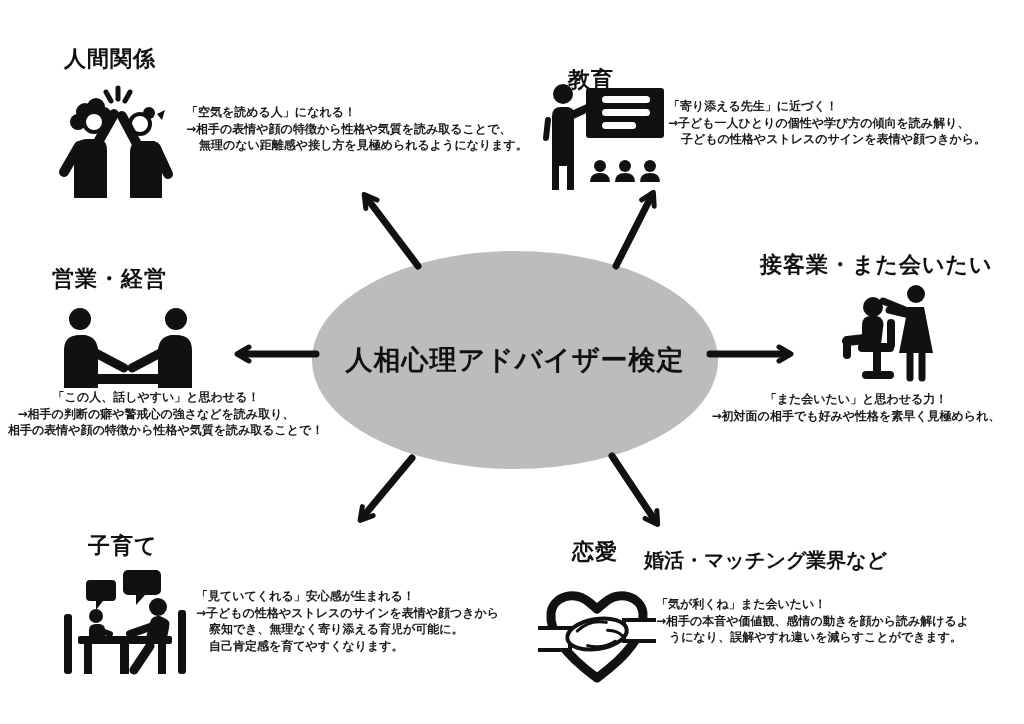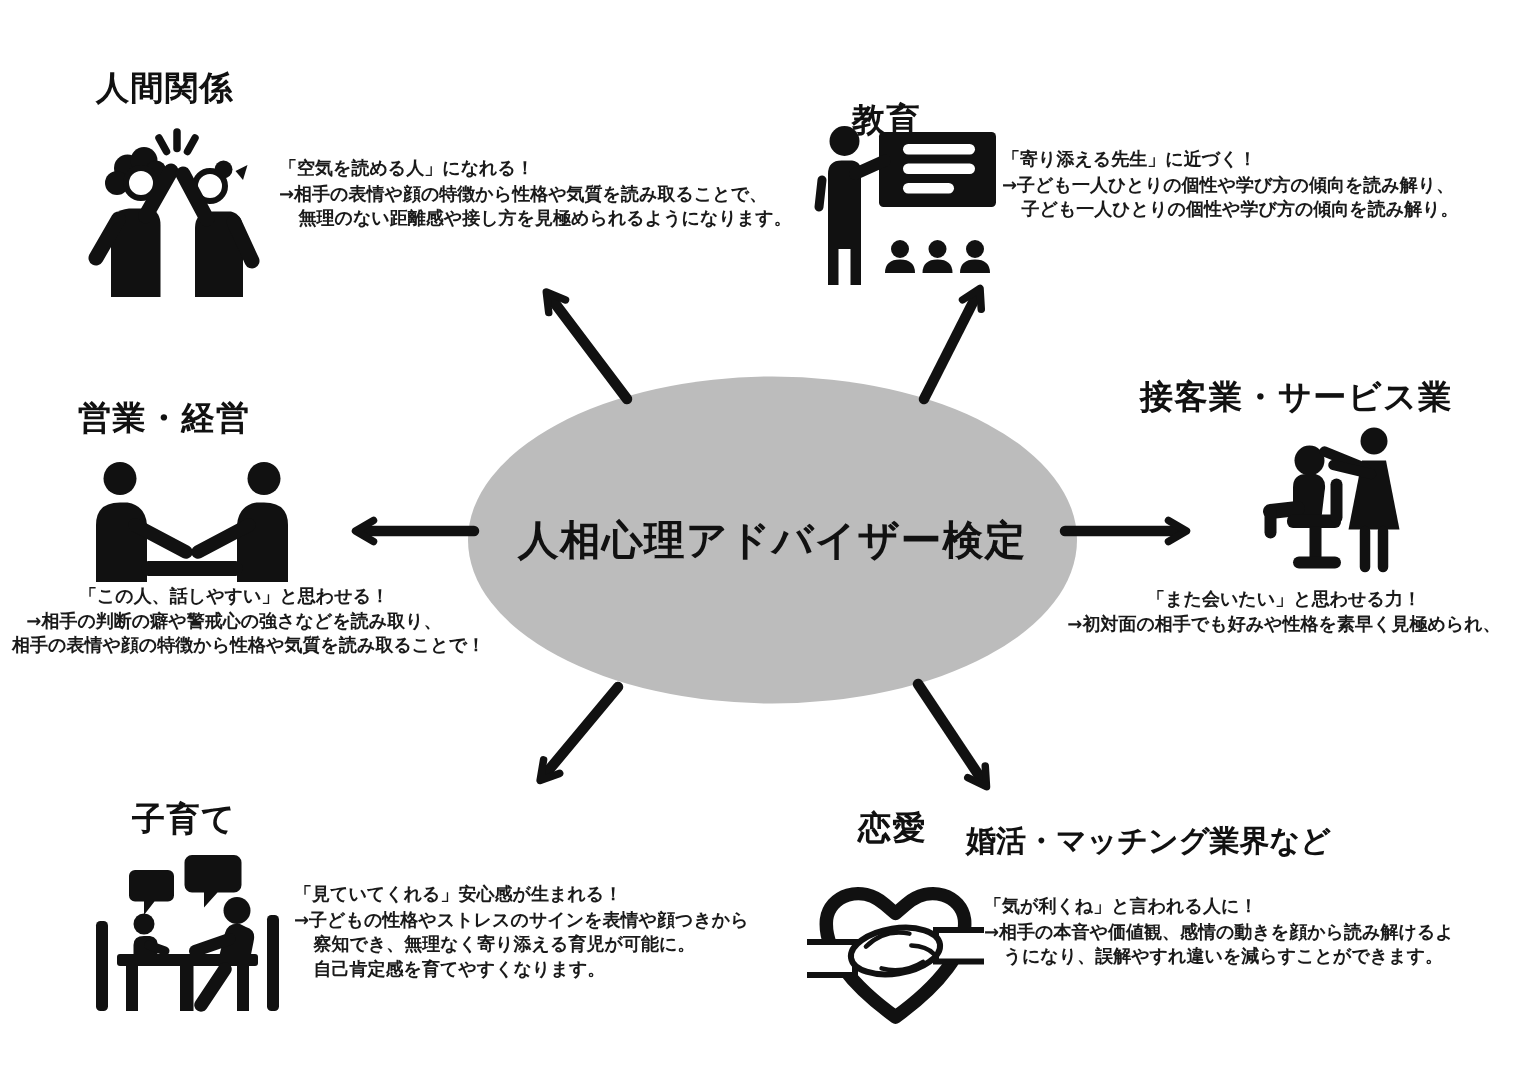--- a/index.html
+++ b/index.html
@@ -121,42 +121,42 @@
       <circle cx="83" cy="84" r="6"></circle>
         <path d="M73,100 Q73,91 83,91 Q93,91 93,100 Z"></path>
       <circle cx="108" cy="84" r="6"></circle>
         <path d="M98,100 Q98,91 108,91 Q118,91 118,100 Z"></path>
     </g>
   </svg>
 
   <div class="abs desc" style="left:668px;top:98px;">
     <div>「寄り添える先生」に近づく！</div>
     <div>→子ども一人ひとりの個性や学び方の傾向を読み解り、</div>
-    <div class="indent">子ども一人ひとりの個性や学び方の傾向を読み解り。</div>
+    <div class="indent">子どもの性格やストレスのサインを表情や顔つきから。</div>
   </div>
 
   <div class="abs section-title" style="left:52px;top:264px;">営業・経営</div>
 
   <svg class="abs" style="left:54px;top:306px;" width="148" height="82" viewBox="0 0 148 82">
     <circle cx="26" cy="13" r="11" fill="#111"></circle>
     <circle cx="122" cy="13" r="11" fill="#111"></circle>
     <path d="M10,82 L10,44 Q10,29 26,29 L31,29 Q43,31 44,44 L44,82 Z" fill="#111"></path>
     <path d="M138,82 L138,44 Q138,29 122,29 L117,29 Q105,31 104,44 L104,82 Z" fill="#111"></path>
     <line x1="36" y1="44" x2="70" y2="62" stroke="#111" stroke-width="9" stroke-linecap="round"></line>
     <line x1="112" y1="44" x2="78" y2="62" stroke="#111" stroke-width="9" stroke-linecap="round"></line>
     <rect x="40" y="68" width="68" height="10" rx="5" fill="#111"></rect>
   </svg>
 
   <div class="abs desc centered" style="left:8px;top:389px;width:296px;">
     <div>「この人、話しやすい」と思わせる！</div>
     <div>→相手の判断の癖や警戒心の強さなどを読み取り、</div>
     <div>相手の表情や顔の特徴から性格や気質を読み取ることで！</div>
   </div>
 
-  <div class="abs section-title" style="left:760px;top:250px;">接客業・サービス業</div>
+  <div class="abs section-title" style="left:760px;top:250px;">接客業・また会いたい</div>
 
   <svg class="abs" style="left:832px;top:281px;" width="114" height="112" viewBox="0 0 114 112">
     <circle cx="41" cy="26" r="10" fill="#111"></circle>
     <path d="M30,64 L30,44 Q30,35 39,35 L45,35 Q53,37 51,47 L49,64 Z" fill="#111"></path>
     <line x1="33" y1="58" x2="15" y2="60" stroke="#111" stroke-width="10" stroke-linecap="round"></line>
     <line x1="15" y1="60" x2="15" y2="74" stroke="#111" stroke-width="8" stroke-linecap="round"></line>
     <rect x="26" y="62" width="36" height="9" rx="4" fill="#111"></rect>
     <rect x="55" y="38" width="8" height="30" rx="4" fill="#111"></rect>
     <rect x="41" y="70" width="8" height="22" fill="#111"></rect>
     <rect x="30" y="90" width="32" height="8" rx="4" fill="#111"></rect>
@@ -209,18 +209,18 @@
     <rect x="86" y="44" width="36" height="21" fill="#fff" stroke="#111" stroke-width="4"></rect>
     <g transform="rotate(-9 59 58)">
       <ellipse cx="59" cy="58" rx="30" ry="15" fill="#fff" stroke="#111" stroke-width="4"></ellipse>
       <path d="M40,52 q14,-10 30,-4" fill="none" stroke="#111" stroke-width="3" stroke-linecap="round"></path>
       <path d="M48,68 q14,6 28,0" fill="none" stroke="#111" stroke-width="3" stroke-linecap="round"></path>
       <path d="M70,56 q10,2 14,8" fill="none" stroke="#111" stroke-width="3" stroke-linecap="round"></path>
     </g>
   </svg>
 
   <div class="abs desc" style="left:656px;top:596px;">
-    <div>「気が利くね」と言われる人に！</div>
+    <div>「気が利くね」また会いたい！</div>
     <div>→相手の本音や価値観、感情の動きを顔から読み解けるよ</div>
     <div class="indent">うになり、誤解やすれ違いを減らすことができます。</div>
   </div>
 
 </div>
 
 </body></html>

